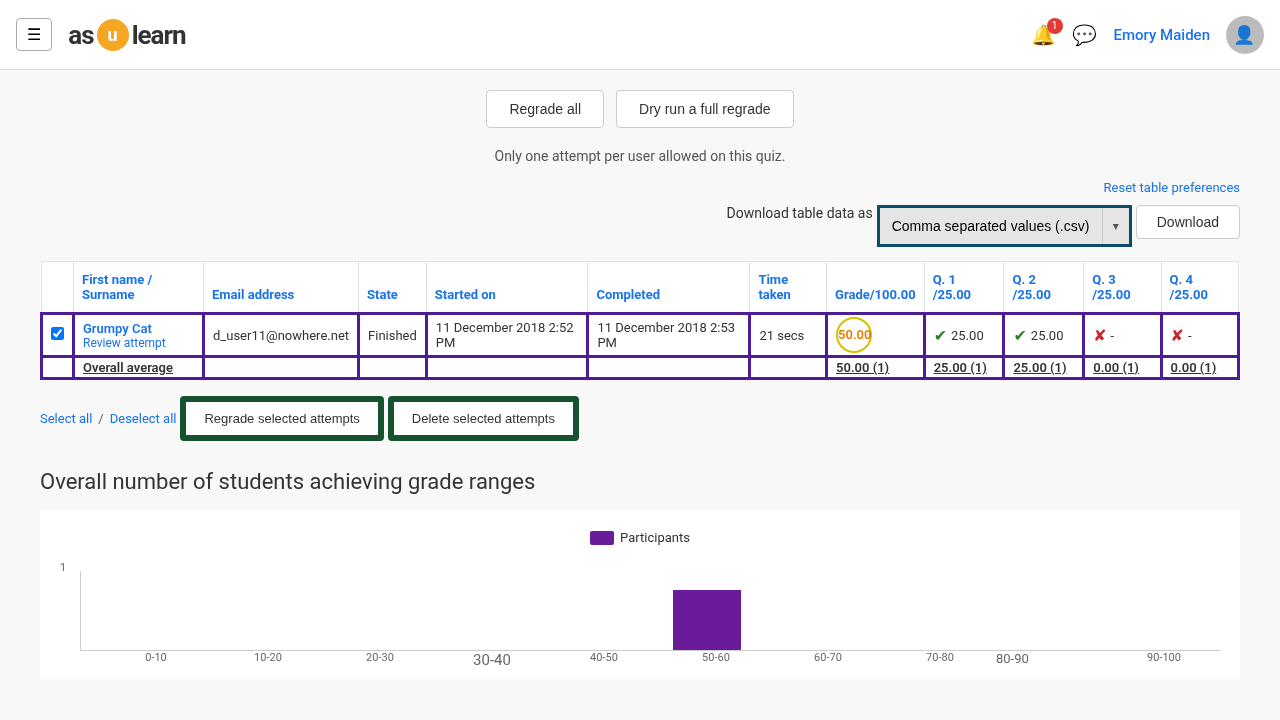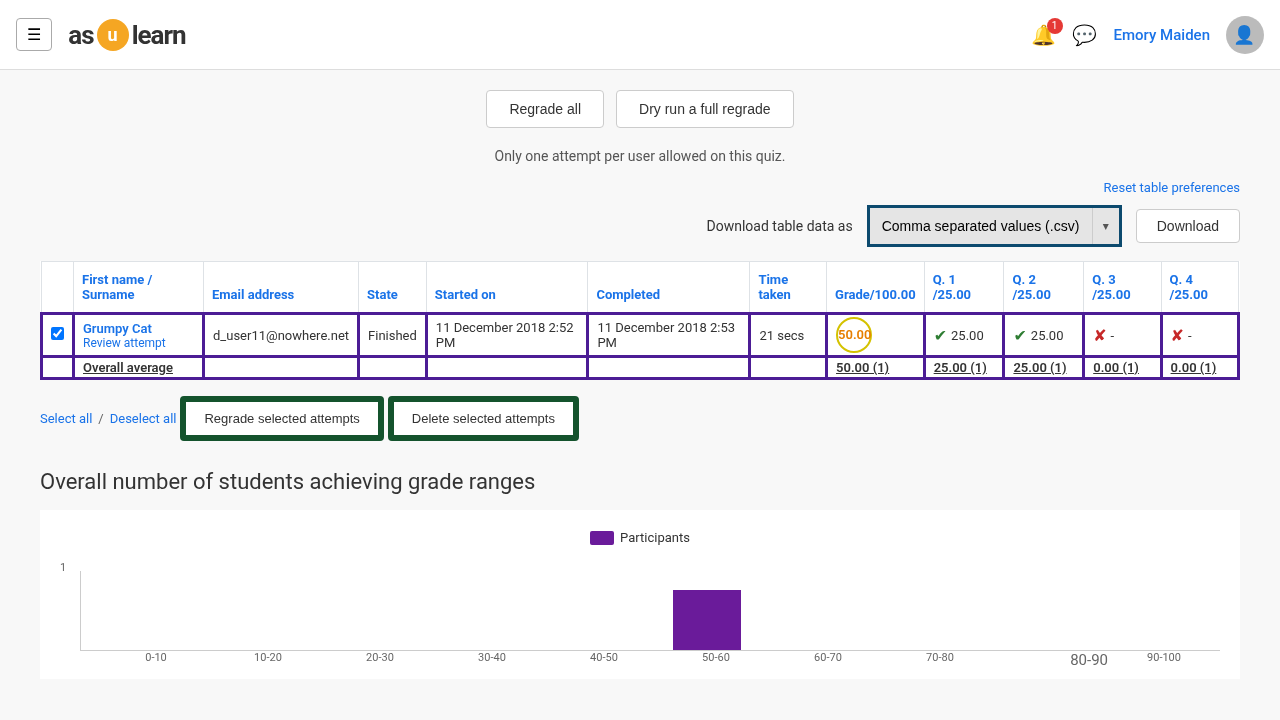--- a/index.html
+++ b/index.html
@@ -139,23 +139,23 @@
     }
     .reset-link a {
       color: #1a73e8;
       text-decoration: none;
       font-size: 13px;
     }
 
     
     .download-row {
       display: flex;
-      align-items: center;
+      align-items: flex-start;
       justify-content: flex-end;
-      gap: 14px;
+      gap: 4px;
       margin-bottom: 14px;
     }
     .download-label {
       font-size: 14px;
       color: #333;
     }
     .download-select-wrap {
       display: flex;
       align-items: center;
       border: 3px solid #0c4a6e;
@@ -490,24 +490,24 @@
               <div style="display: flex; flex-direction: column; align-items: center; justify-content: flex-end; flex: 1 1 0%; height: 100%;"></div>
               <div style="display: flex; flex-direction: column; align-items: center; justify-content: flex-end; flex: 1 1 0%; height: 100%;"></div>
               <div style="display: flex; flex-direction: column; align-items: center; justify-content: flex-end; flex: 1 1 0%; height: 100%;"></div>
             </div>
         </div>
       </div>
       <div id="chart-x-labels" style="display:flex; padding-left:40px;">
           <div style="flex: 1 1 0%; text-align: center; font-size: 11px; color: rgb(102, 102, 102);">0-10</div>
           <div style="flex: 1 1 0%; text-align: center; font-size: 11px; color: rgb(102, 102, 102);">10-20</div>
           <div style="flex: 1 1 0%; text-align: center; font-size: 11px; color: rgb(102, 102, 102);">20-30</div>
-          <div style="flex: 1 1 0%; text-align: center; font-size: 11px; color: rgb(102, 102, 102);">30-40</div>
+          <div style="flex: 1 1 0%; text-align: center; font-size: 15px; color: rgb(102, 102, 102);">30-40</div>
           <div style="flex: 1 1 0%; text-align: center; font-size: 11px; color: rgb(102, 102, 102);">40-50</div>
           <div style="flex: 1 1 0%; text-align: center; font-size: 11px; color: rgb(102, 102, 102);">50-60</div>
           <div style="flex: 1 1 0%; text-align: center; font-size: 11px; color: rgb(102, 102, 102);">60-70</div>
           <div style="flex: 1 1 0%; text-align: center; font-size: 11px; color: rgb(102, 102, 102);">70-80</div>
-          <div style="flex: 1 1 0%; text-align: right; font-size: 15px; color: rgb(102, 102, 102);">80-90</div>
+          <div style="flex: 1 1 0%; text-align: left; font-size: 13px; color: rgb(102, 102, 102);">80-90</div>
           <div style="flex: 1 1 0%; text-align: center; font-size: 11px; color: rgb(102, 102, 102);">90-100</div>
         </div>
     </div>
   </div>
 
 </div>
 
 </body></html>

